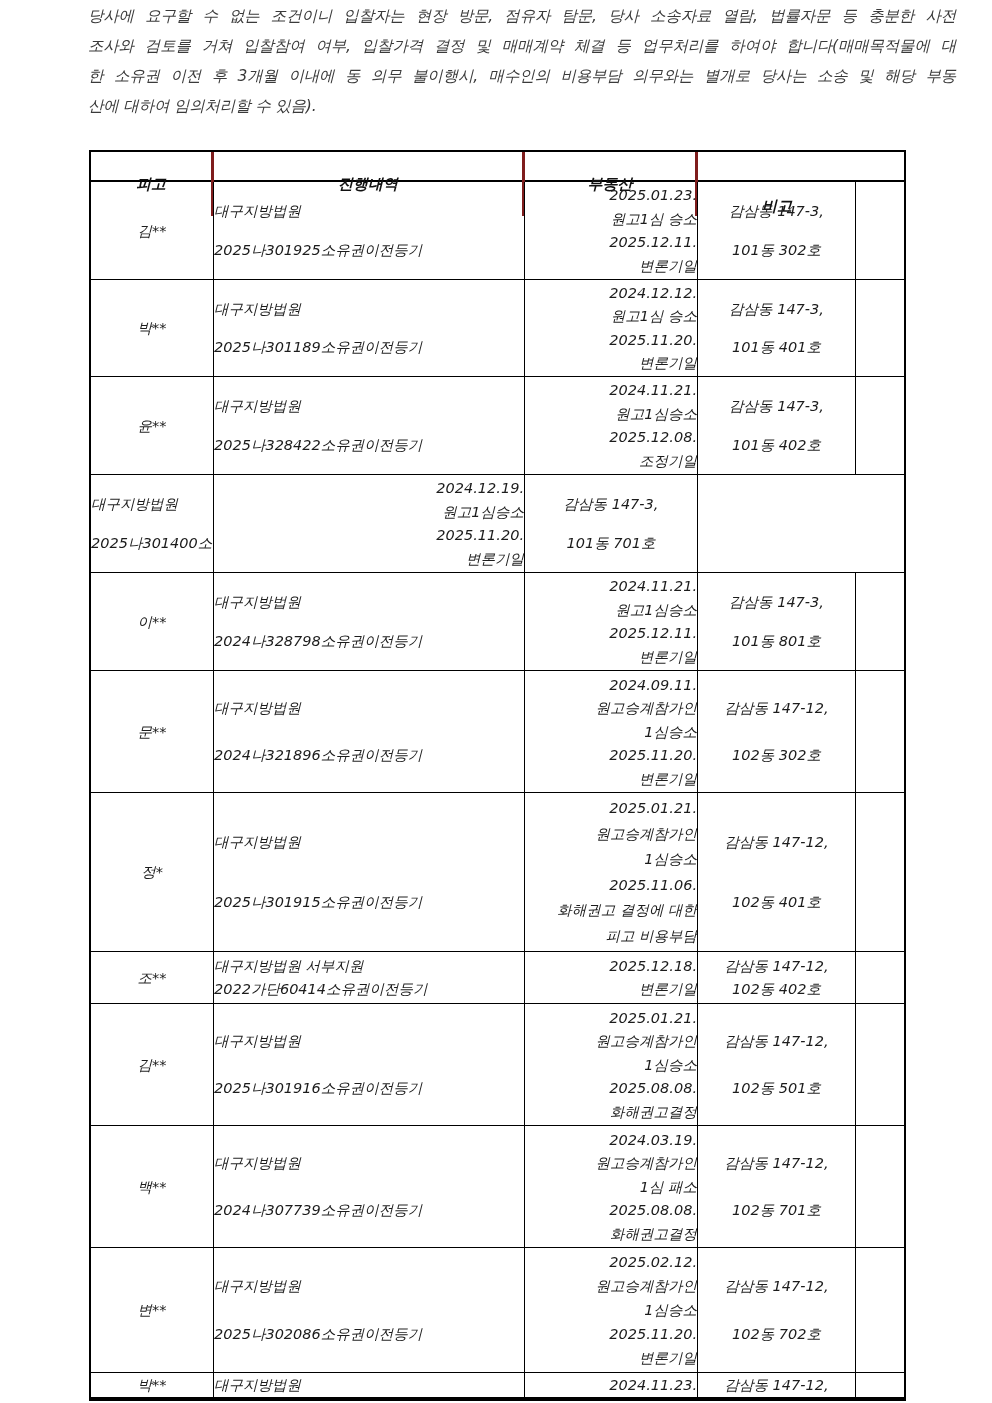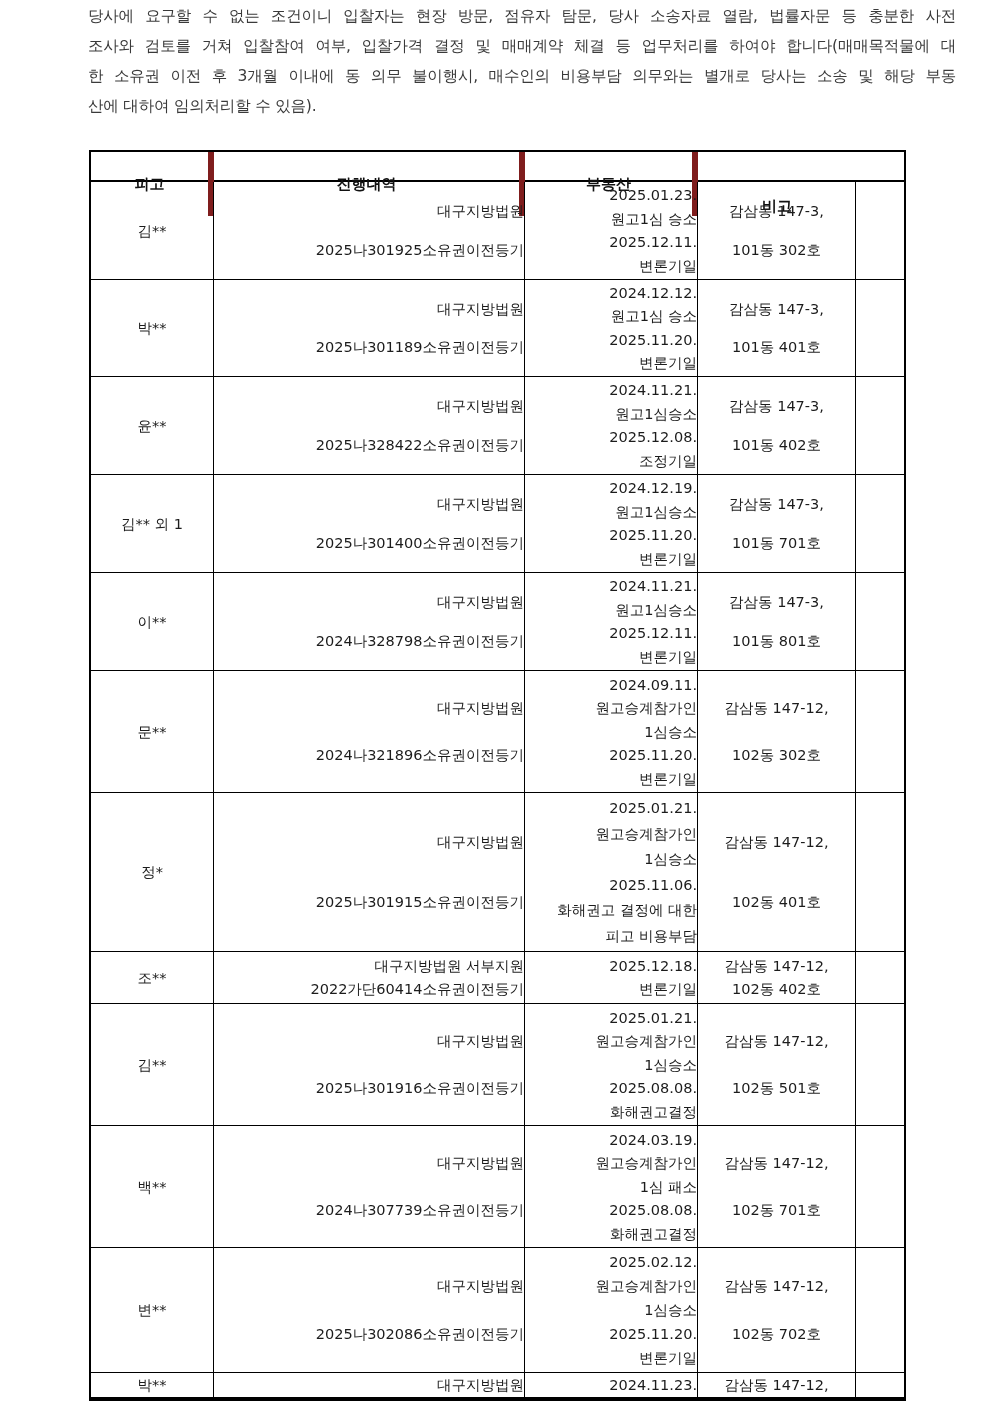--- a/index.html
+++ b/index.html
@@ -2,51 +2,51 @@
 <html><head>
 <meta charset="utf-8">
 <style>
   * { margin:0; padding:0; box-sizing:border-box; }
   html,body { background:#ffffff; }
   body {
     width:992px; height:1403px; overflow:hidden;
     font-family:"DejaVu Sans","Liberation Sans",sans-serif;
     color:#2f2f2f;
   }
-  .page { position:relative; width:992px; height:1403px; background:#fff; overflow:hidden; }
+  .page { position:relative; width:992px; height:1403px; background:#fff; overflow:hidden;font-style:italic; }
 
   
   .intro { position:absolute; left:88px; top:1px; width:868px;
            font-size:15.5px; line-height:30px; color:#3a3a3a; letter-spacing:-0.2px; }
   .jline { text-align:justify; text-align-last:justify; white-space:normal; }
   .jline.last { text-align:center; text-align-last:left; }
 
   
   .caption { position:absolute; left:85px; top:118px; font-size:14.5px; line-height:28px; color:#3a3a3a; }
 
   
   .ltable { position:absolute; left:89px; top:150px; width:817px; border:2px solid #000; background:#fff; }
   .thead {
     display:grid; grid-template-columns:123px 311px 173px 158px 48px;
     height:30px; border-bottom:2px solid #000;
     font-weight:bold; font-size:15px; color:#111;
   }
-  .hcell { display:flex; align-items:center; justify-content:center; border-right:6px solid #7f1d1d; }
+  .hcell { display:flex; align-items:center; justify-content:center; border-right:3px solid #7f1d1d; }
   .hcell:last-child { border-right:none;margin-top:45px; }
 
   .trow {
     display:grid; grid-template-columns:123px 311px 173px 158px 48px;
     border-bottom:1px solid #000; font-size:14.5px; color:#1c1c1c;
   }
   .trow:last-child { border-bottom:2px solid #000; }
   .cell { display:flex; flex-direction:column; justify-content:space-evenly;
           border-right:1px solid #000; overflow:hidden; }
   .cell:last-child { border-right:none; }
   .c-def  { align-items:center; text-align:center; }
-  .c-case { align-items:flex-end; text-align:center; }
+  .c-case { align-items:flex-start; text-align:center; }
   .c-prog { align-items:flex-end; text-align:left; padding-left:9px; }
   .c-prop { align-items:center; text-align:left; }
   .c-note { align-items:center; }
   .cl { line-height:20px; white-space:nowrap; }
 </style>
 </head>
 <body>
 
 <div class="page">
   <div class="intro">
@@ -117,23 +117,20 @@
             <div class="cl">2025.12.08.</div>
             <div class="cl">조정기일</div>
           </div>
           <div class="cell c-prop">
             <div class="cl">감삼동 147-3,</div>
             <div class="cl">101동 402호</div>
           </div>
           <div class="cell c-note"></div>
         </div>
         <div class="trow" style="height: 98px;">
-          <div class="cell c-def">
-            <div class="cl">김** 외 1</div>
-          </div>
           <div class="cell c-case">
             <div class="cl">대구지방법원</div>
             <div class="cl">2025나301400소유권이전등기</div>
           </div>
           <div class="cell c-prog">
             <div class="cl">2024.12.19.</div>
             <div class="cl">원고1심승소</div>
             <div class="cl">2025.11.20.</div>
             <div class="cl">변론기일</div>
           </div>

